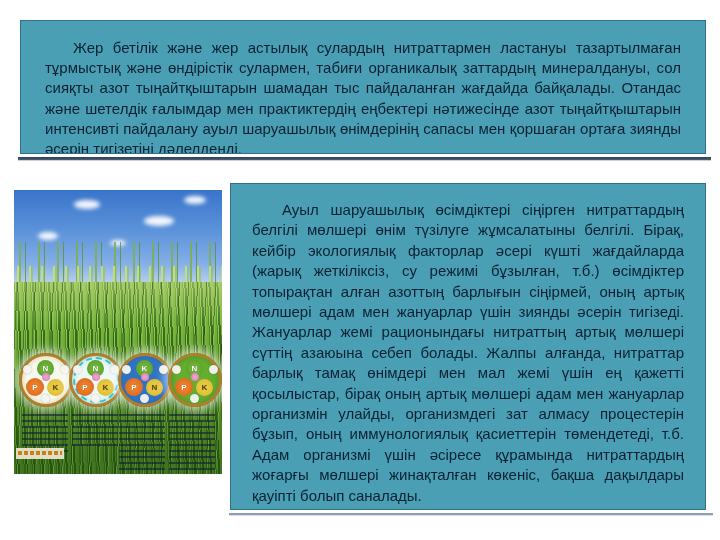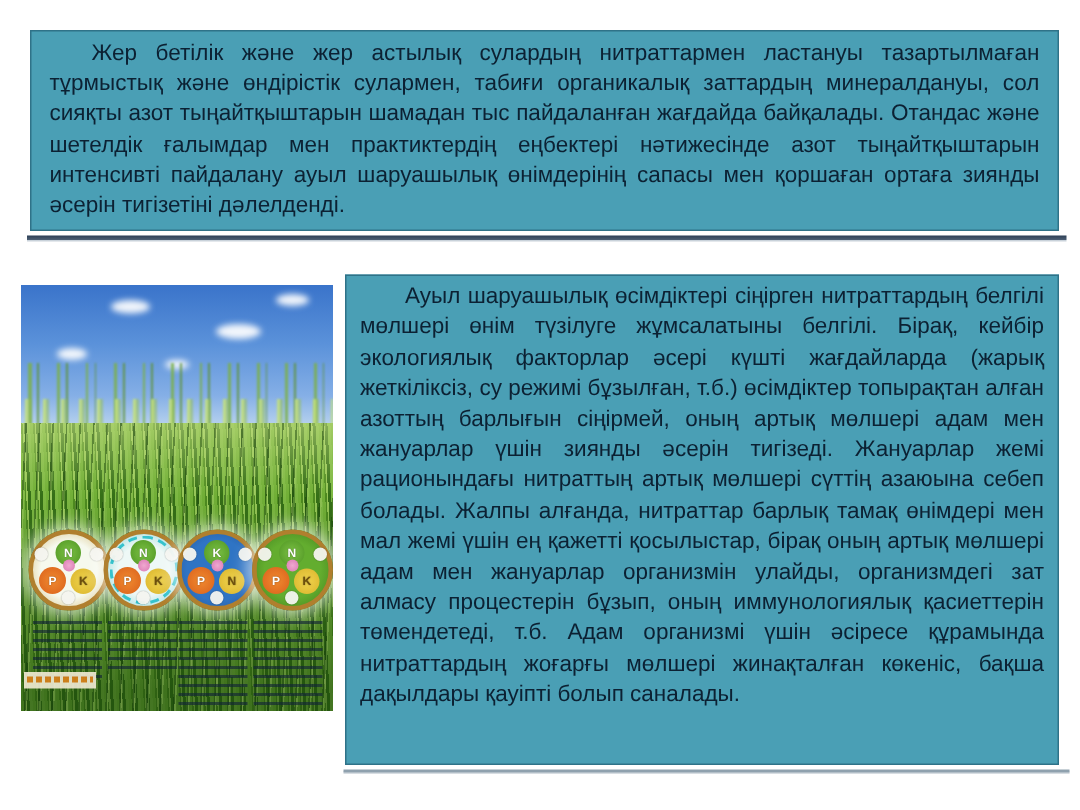--- a/index.html
+++ b/index.html
@@ -4,21 +4,21 @@
 <style>
   html,body{margin:0;padding:0;}
   .slide{position:relative;width:720px;height:540px;background:#ffffff;
          font-family:"Liberation Sans", sans-serif;overflow:hidden;}
 
   
   .tealblock{position:absolute;background:#4a9fb5;border:1px solid #2f7288;
              box-sizing:border-box;overflow:hidden;}
   .top-block{left:20px;top:20px;width:686px;height:134px;padding:5px 12px 0 12px;}
   .right-block{left:230px;top:183px;width:476px;height:327px;padding:4px 9px 0 9px;}
-  .para{margin:0;color:#0c2133;font-size:15px;line-height:20.2px;
+  .para{margin:12px;color:#0c2133;font-size:15px;line-height:20.2px;
         text-align:justify;text-justify:inter-word;}
   .top-block .para{text-indent:28px;}
   .right-block .para{text-indent:30px;line-height:20.4px;}
 
   
   .rule{position:absolute;}
   .rule-top{left:18px;top:157px;width:693px;height:3px;
             background:linear-gradient(#2c3e55,#4d5f74);box-shadow:0 1px 0 #c9d2da;}
   .rule-bottom{left:229px;top:513px;width:484px;height:2px;
                background:#8fa1ae;box-shadow:0 1px 0 #d7dde2;}

